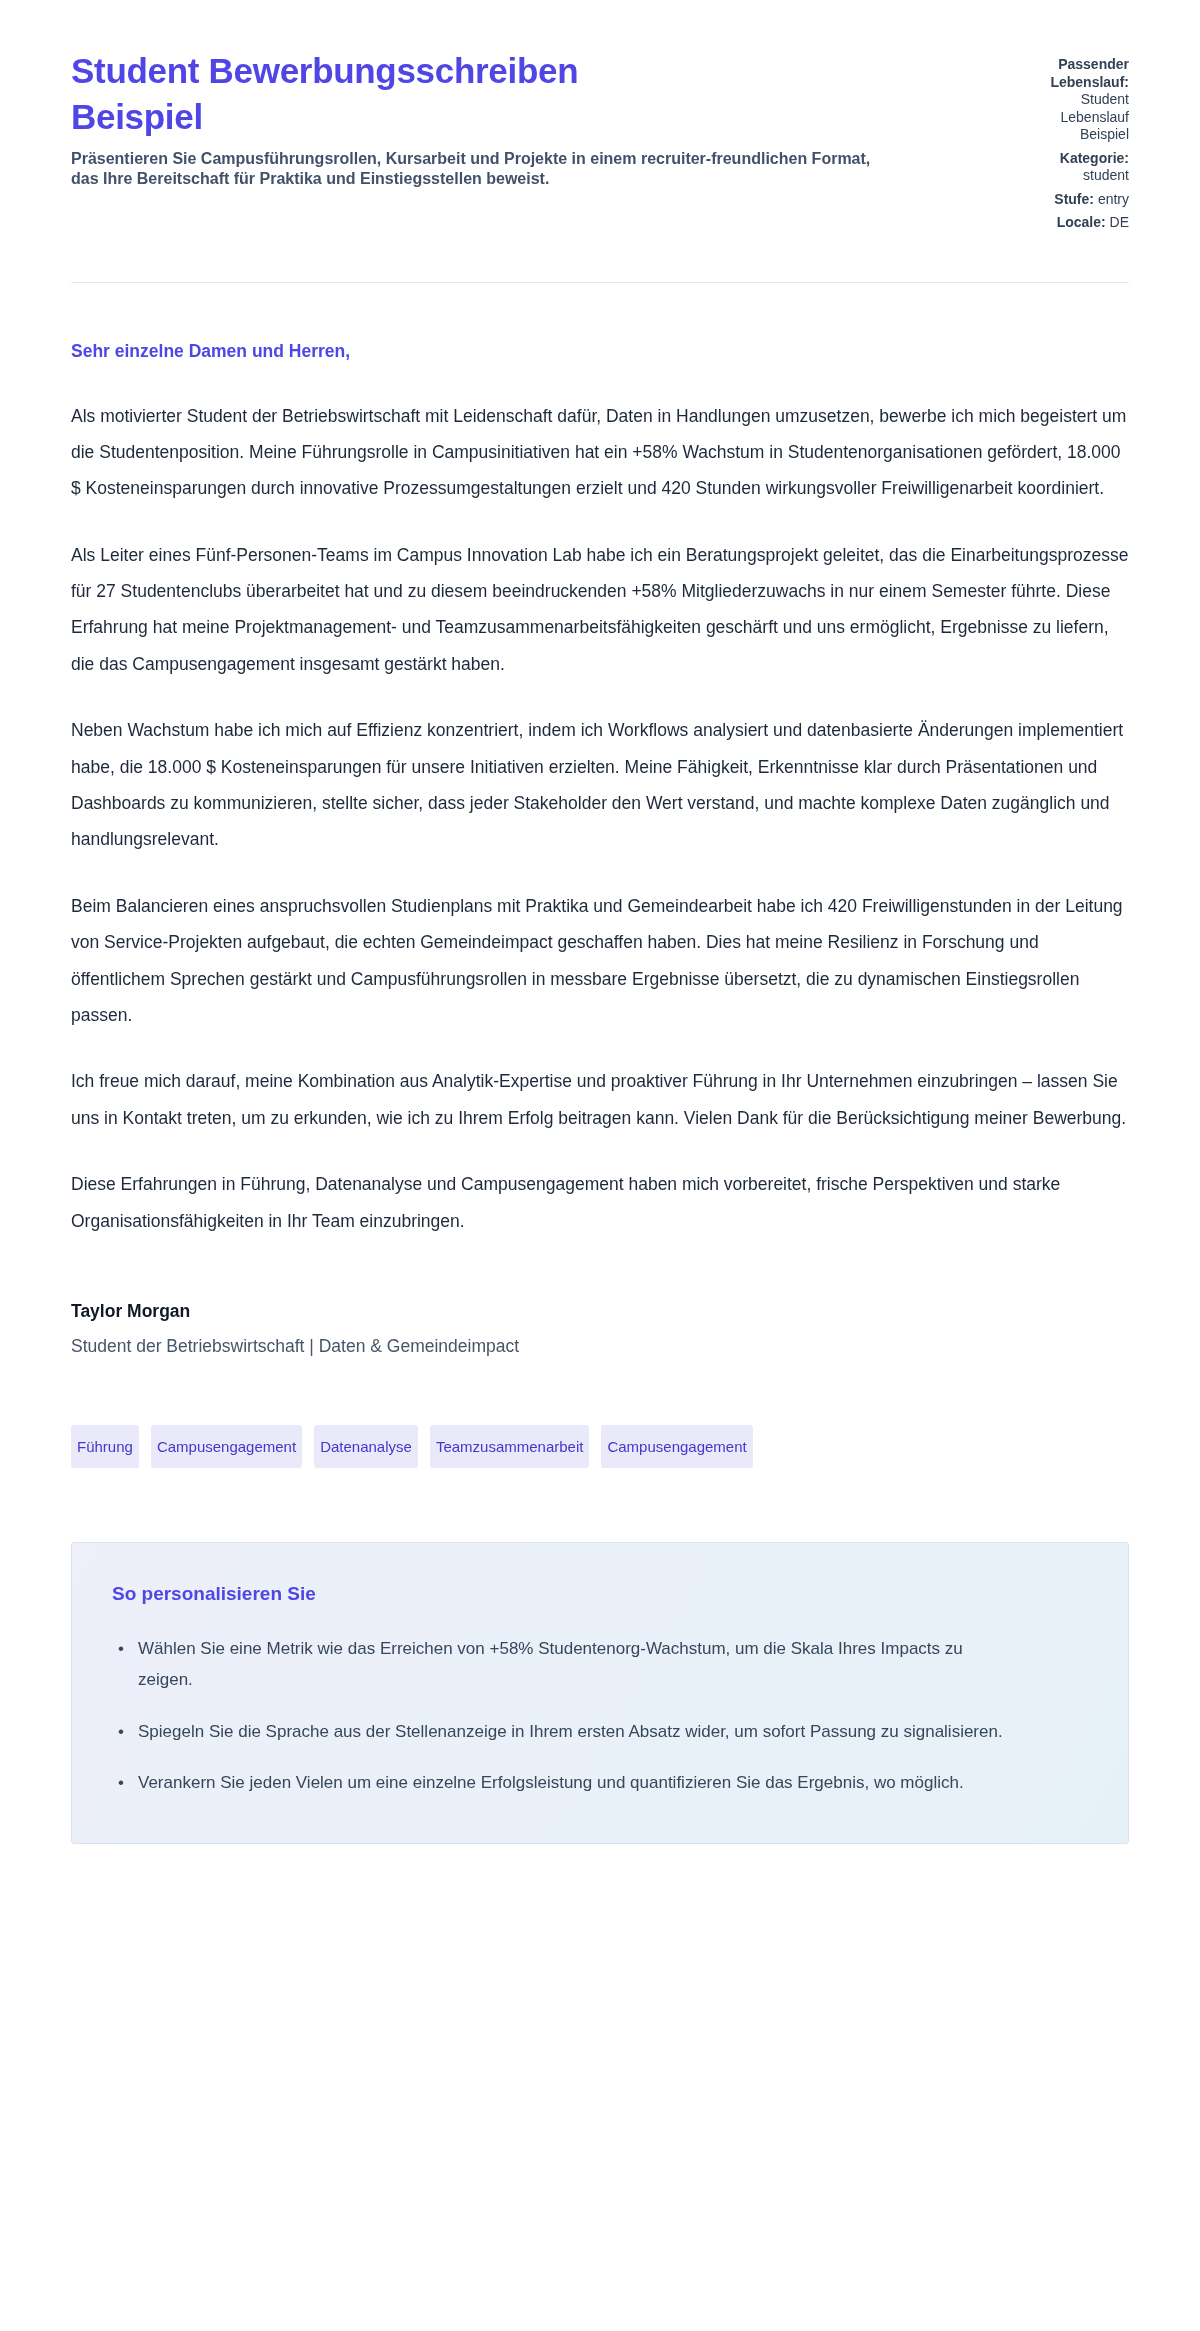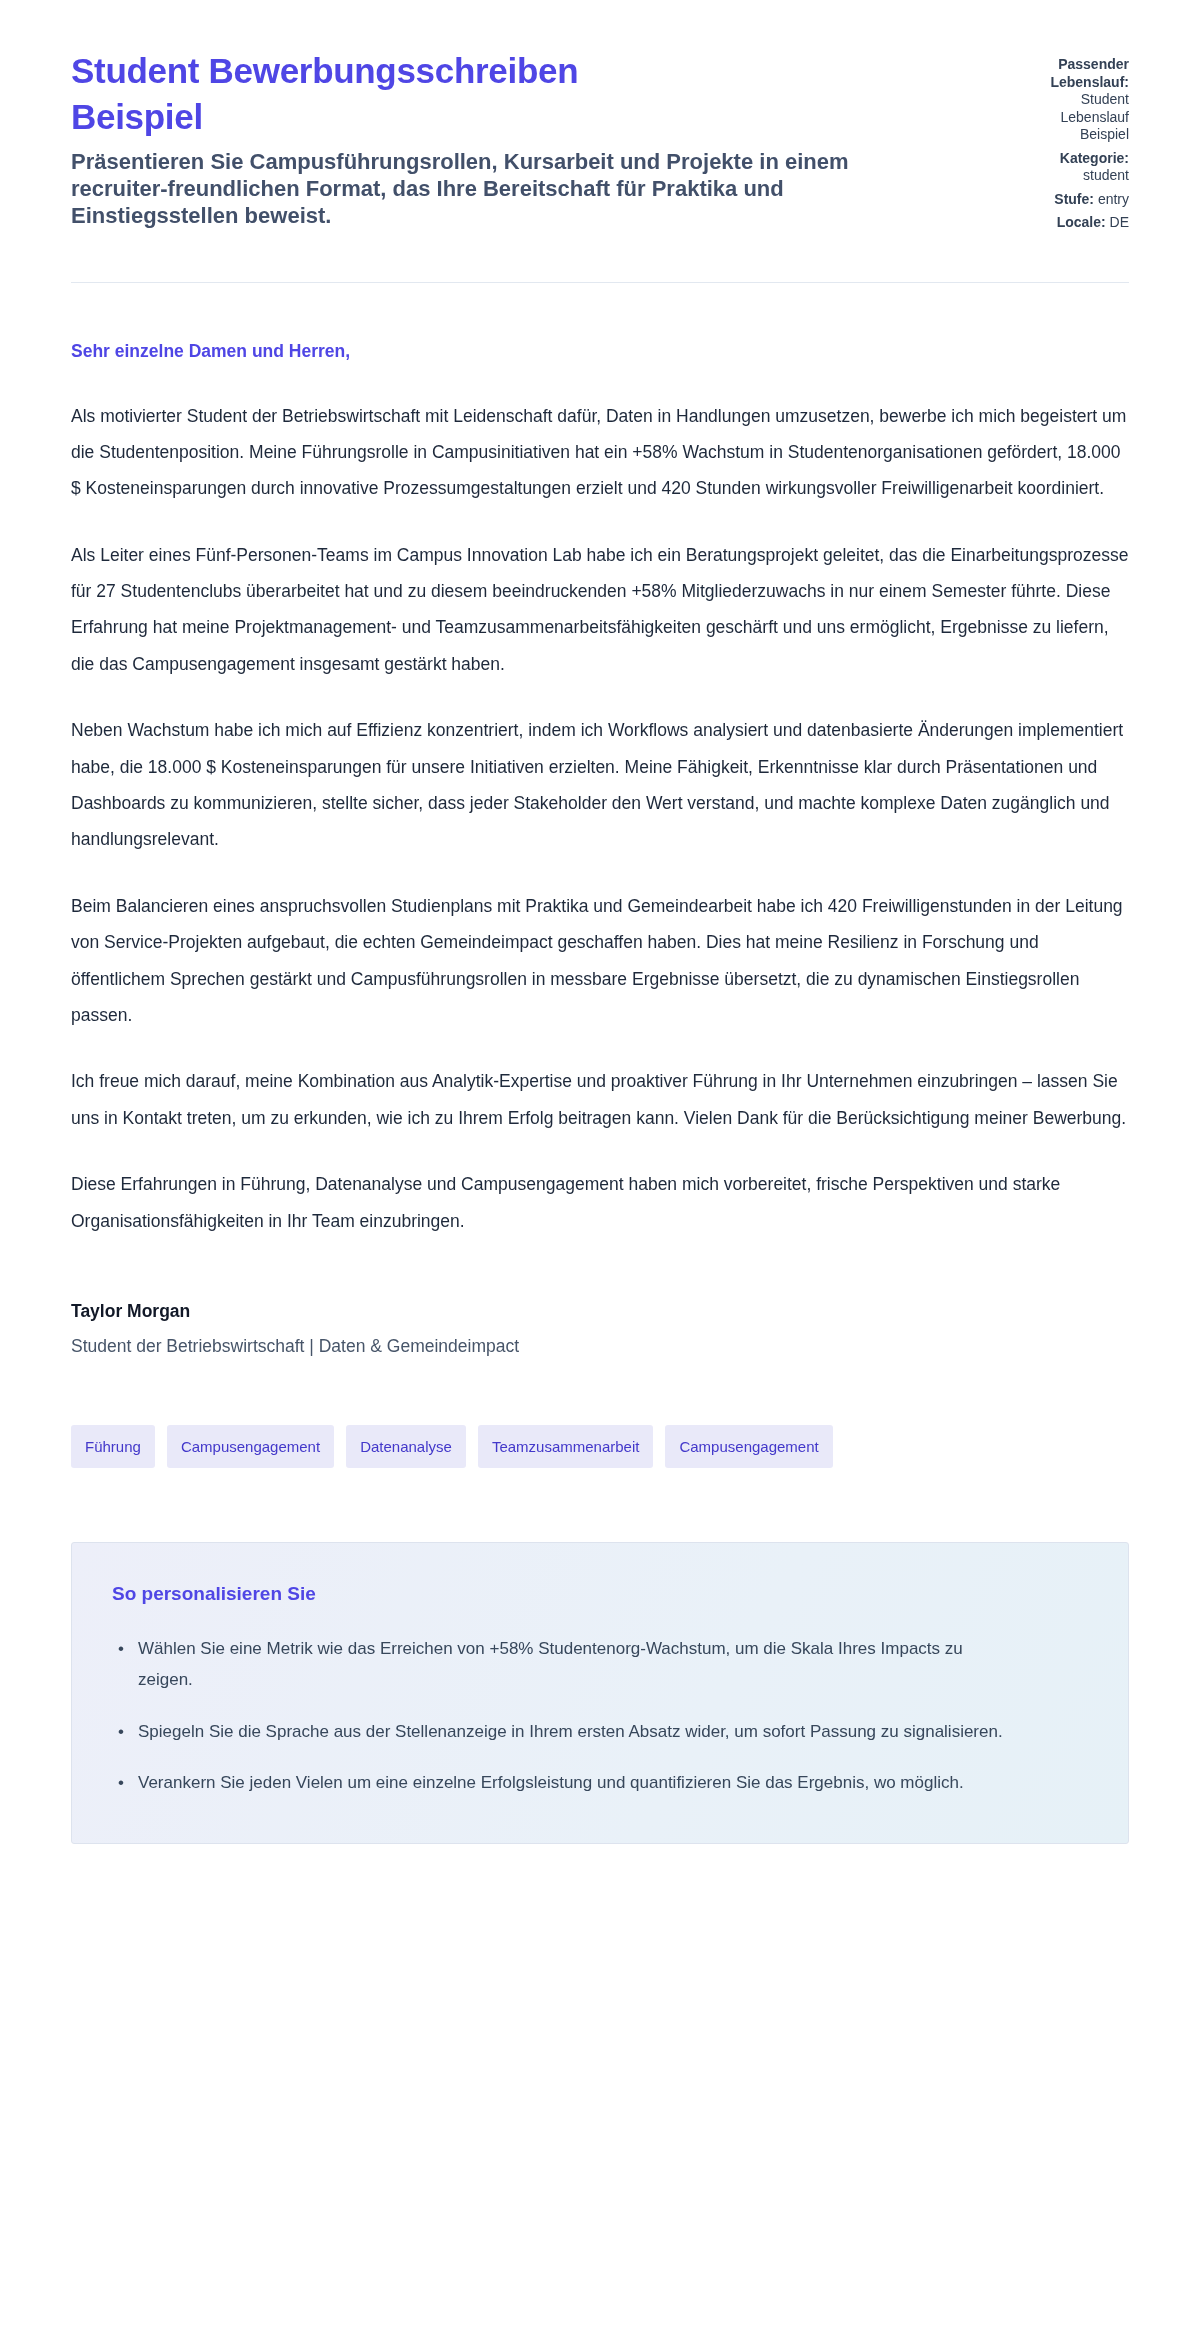--- a/index.html
+++ b/index.html
@@ -21,21 +21,21 @@
     color: #4f46e5;
     font-size: 35px;
     font-weight: 700;
     line-height: 1.3;
     letter-spacing: -0.3px;
     max-width: 620px;
     margin-bottom: 10px;
   }
   .subtitle {
     color: #42506a;
-    font-size: 22px;
+    font-size: 16px;
     font-weight: 700;
     line-height: 1.22;
     max-width: 800px;
   }
   .meta {
     flex: 0 0 118px;
     width: 118px;
     text-align: right;
     font-size: 14px;
     line-height: 1.25;
@@ -77,21 +77,21 @@
     font-size: 17.5px;
     color: #475569;
   }
 
   
   .chips { display: flex; gap: 12px; margin-top: 68px; flex-wrap: wrap; }
   .chip {
     background: #e9e9f9;
     color: #4338ca;
     font-size: 15px;
-    padding: 14px 14px;
+    padding: 14px 6px;
     border-radius: 3px;
     line-height: 1;
     white-space: nowrap;
   }
 
   
   .tips {
     margin-top: 74px;
     border: 1px solid #dde3ee;
     border-radius: 3px;

